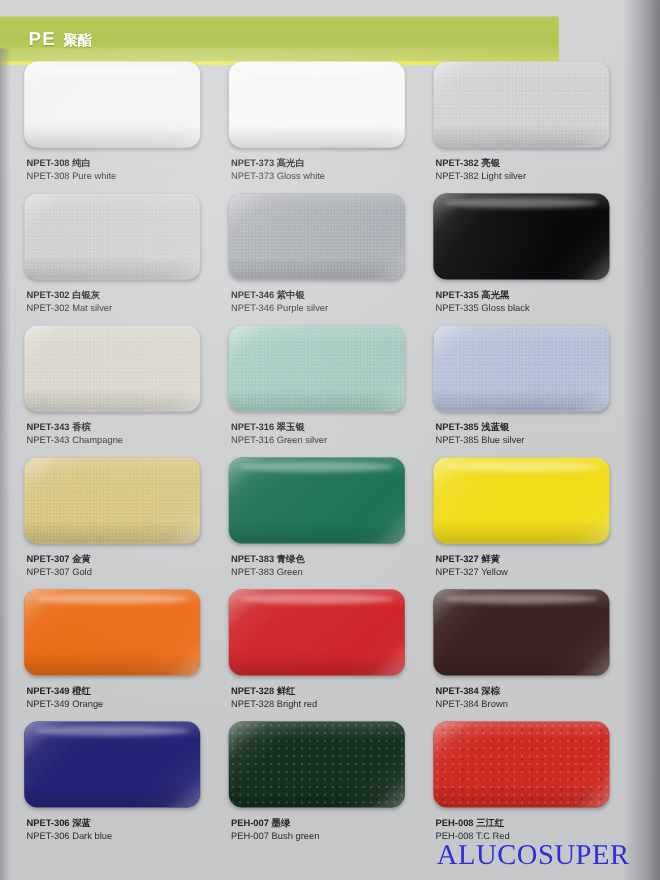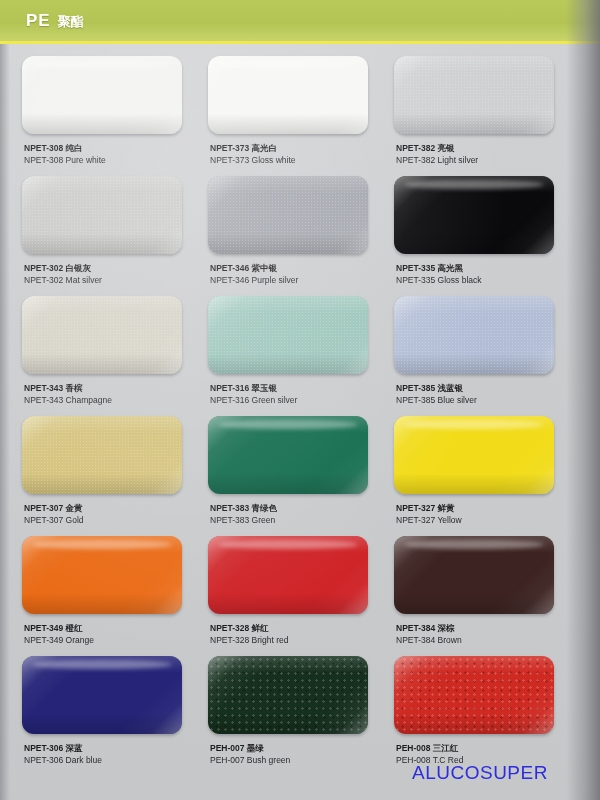--- a/index.html
+++ b/index.html
@@ -16,22 +16,22 @@
     position: relative;
     width: 600px;
     height: 800px;
     background: linear-gradient(180deg, #d2d3d5 0%, #cbccce 40%, #c6c7c9 100%);
     overflow: hidden;
   }
 
   
   .header-band {
     position: absolute;
-    top: 0; left: 0;
-    width: 600px;
+    top: 15px; left: 0;
+    width: 508px;
     height: 44px;
     background: linear-gradient(180deg, #b9c95a 0%, #b3c454 55%, #c8d46a 100%);
     border-bottom: 3px solid #e8e55a;
   }
   .header-band::after {
     content: "";
     position: absolute;
     left: 0; right: 0; bottom: -3px;
     height: 3px;
     background: #efe94f;
@@ -156,24 +156,24 @@
   }
   .label-en {
     font-size: 8.5px;
     color: #2a2a2e;
     white-space: nowrap;
   }
 
   
   .watermark {
     position: absolute;
-    left: 412px;
+    left: 397px;
     top: 762px;
-    font-family: Liberation Sans, sans-serif;
-    font-size: 19px;
+    font-family: Liberation Serif, serif;
+    font-size: 26px;
     letter-spacing: 0.5px;
     color: #2020e0;
     opacity: .92;
     white-space: nowrap;
     pointer-events: none;
   }
 
   .glare {
     position: absolute;
     top: 44px; left: 0;

